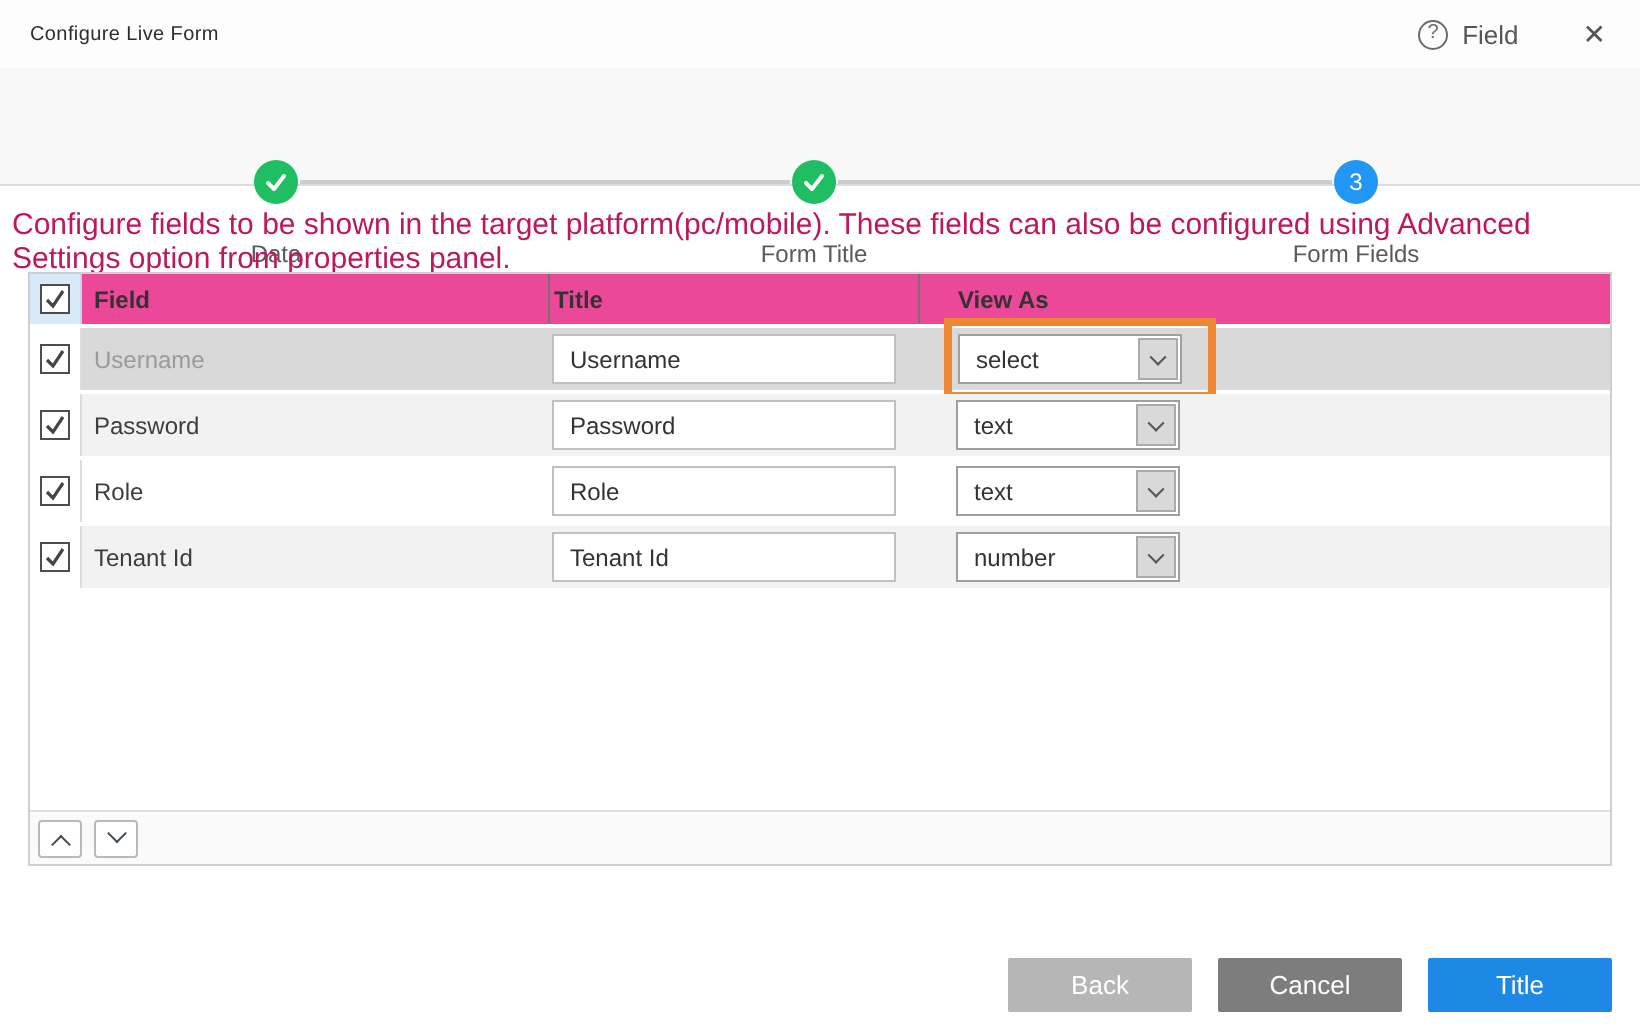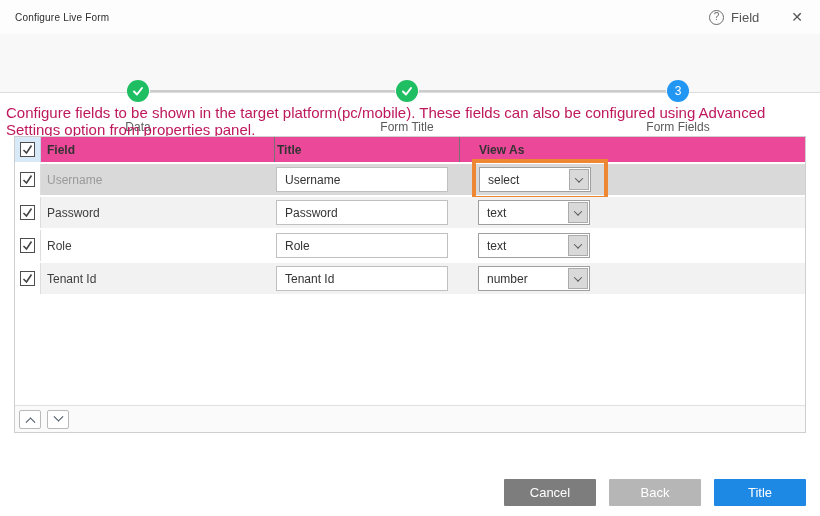--- a/index.html
+++ b/index.html
@@ -249,18 +249,18 @@
       <div class="move-btn">
           <span class="chev-up"></span>
         </div>
       <div class="move-btn">
           <span class="chev-down"></span>
         </div>
     </div>
   </div>
 
   <div class="actions">
+    <button class="btn btn-back">Back</button>
     <button class="btn btn-cancel">Cancel</button>
-    <button class="btn btn-back">Back</button>
     <button class="btn btn-done">Title</button>
   </div>
 
 </div>
 
 </body></html>

